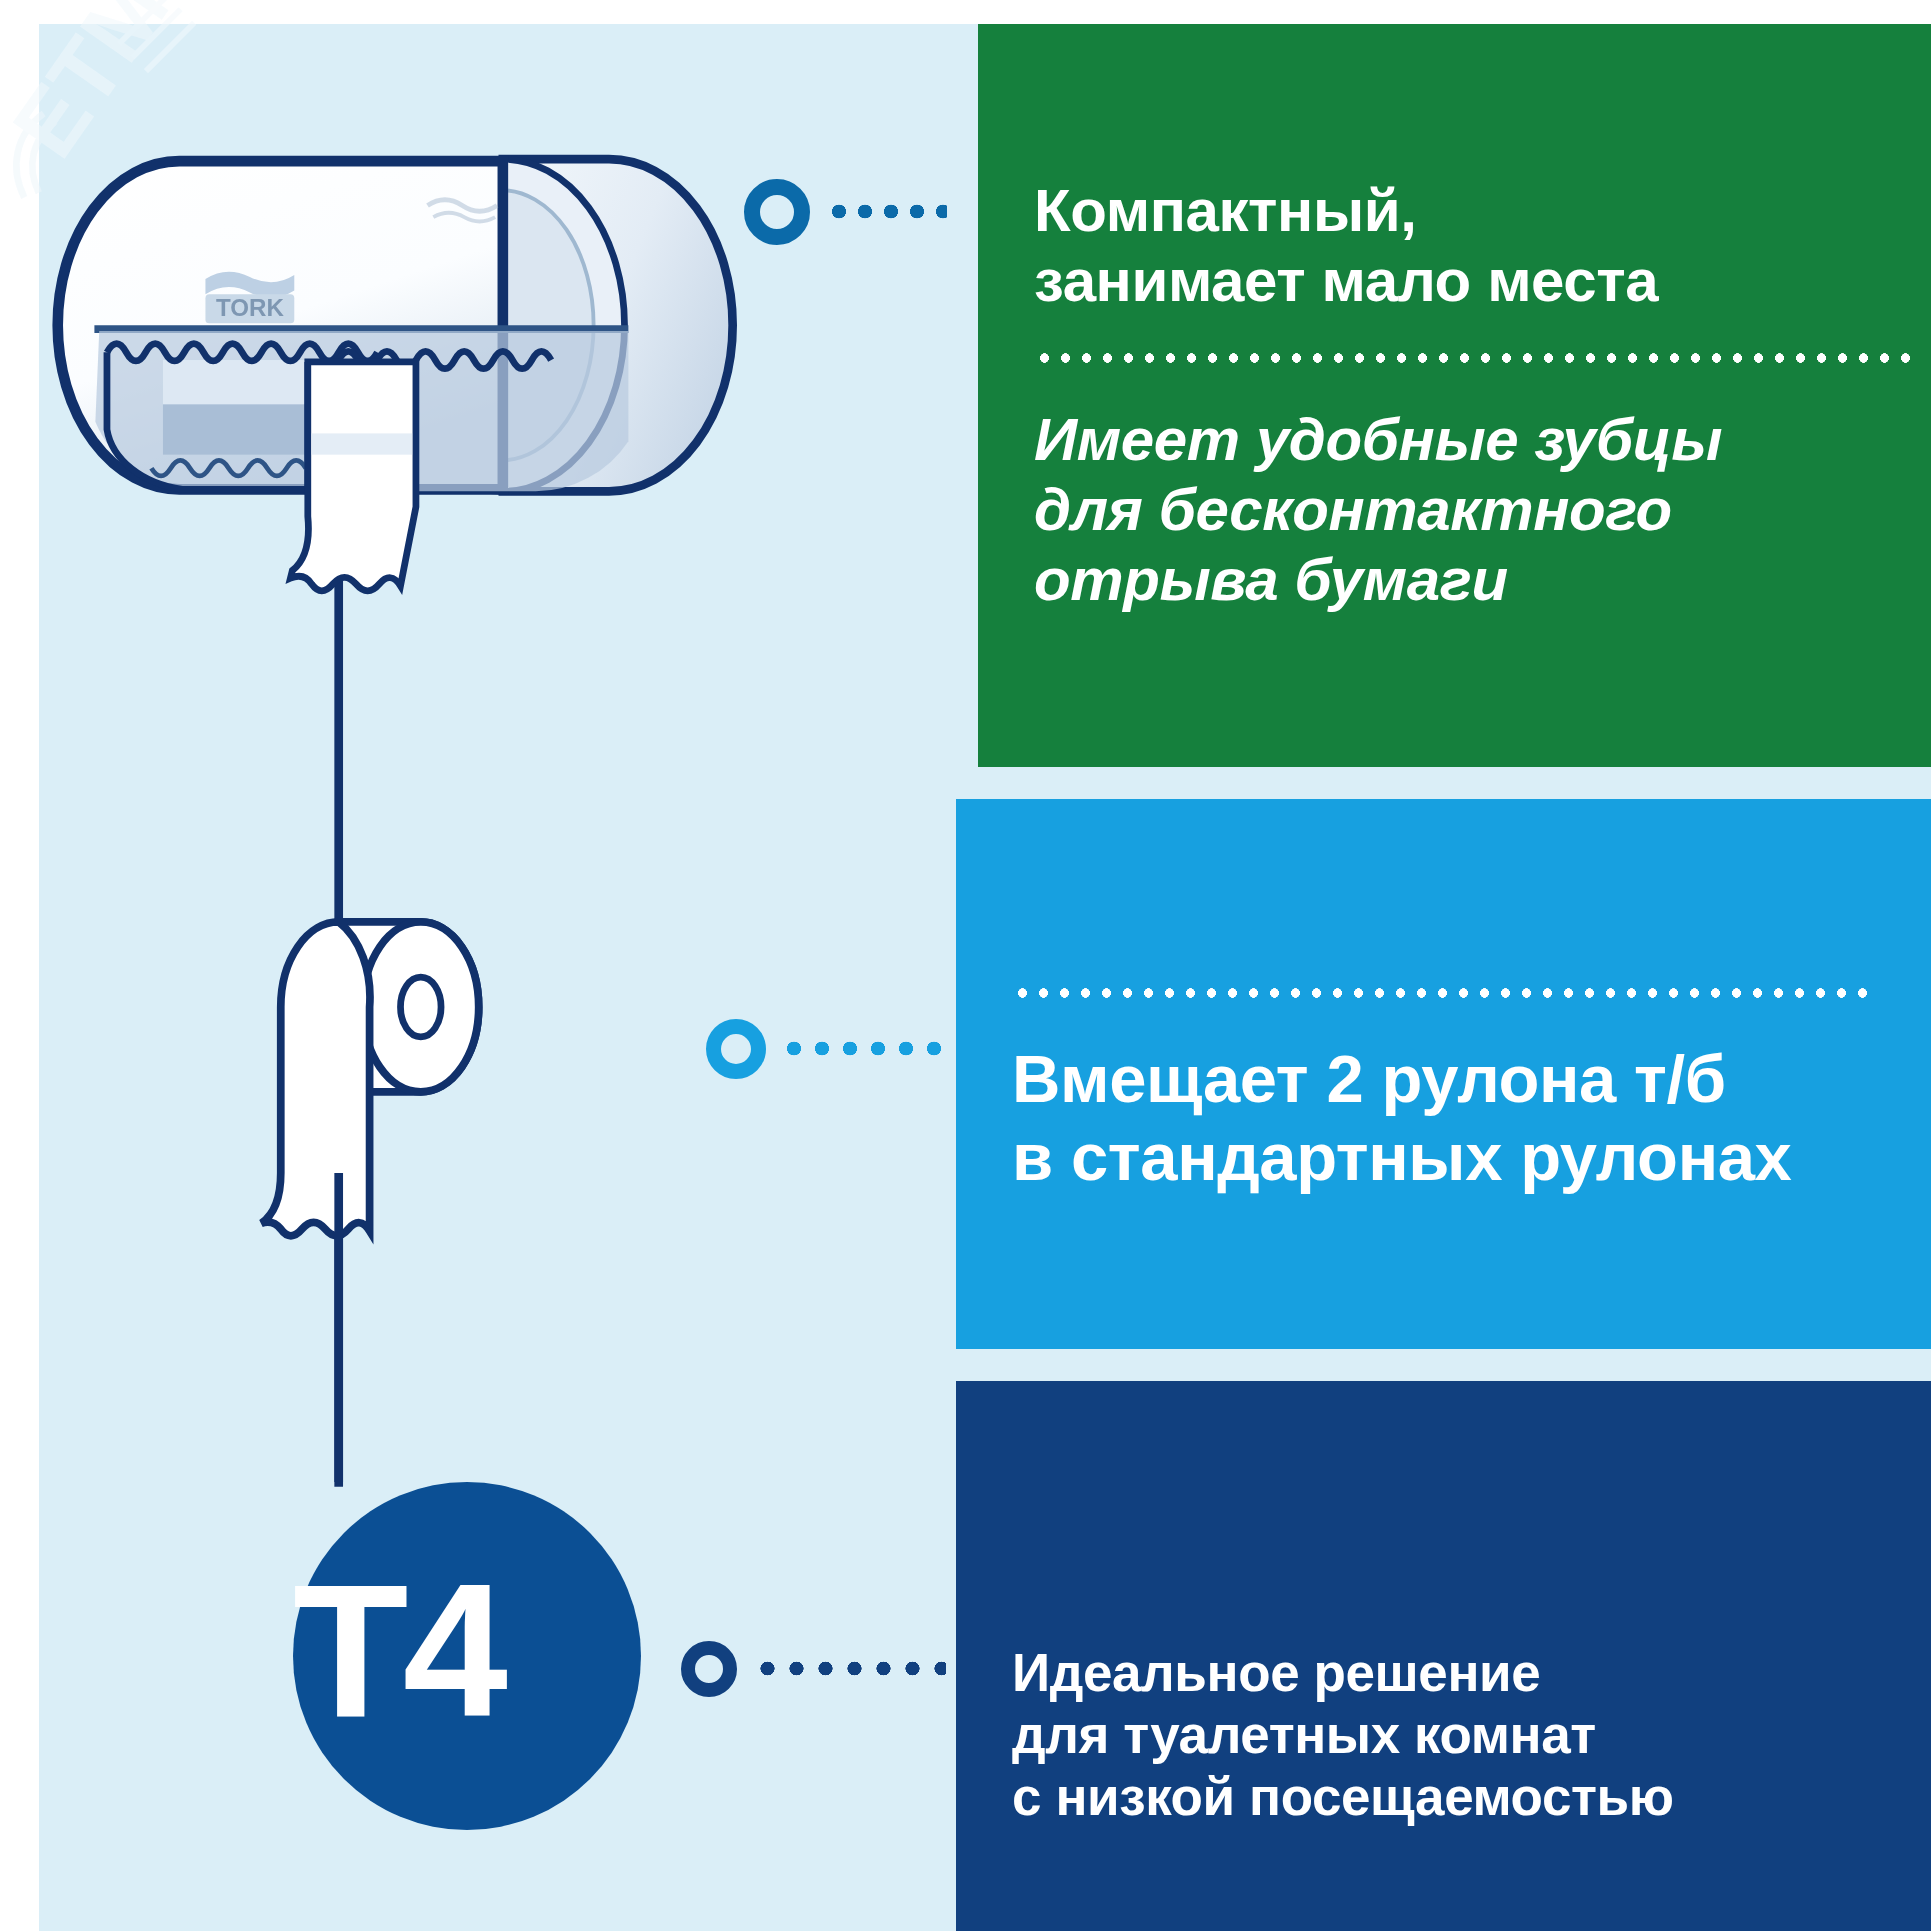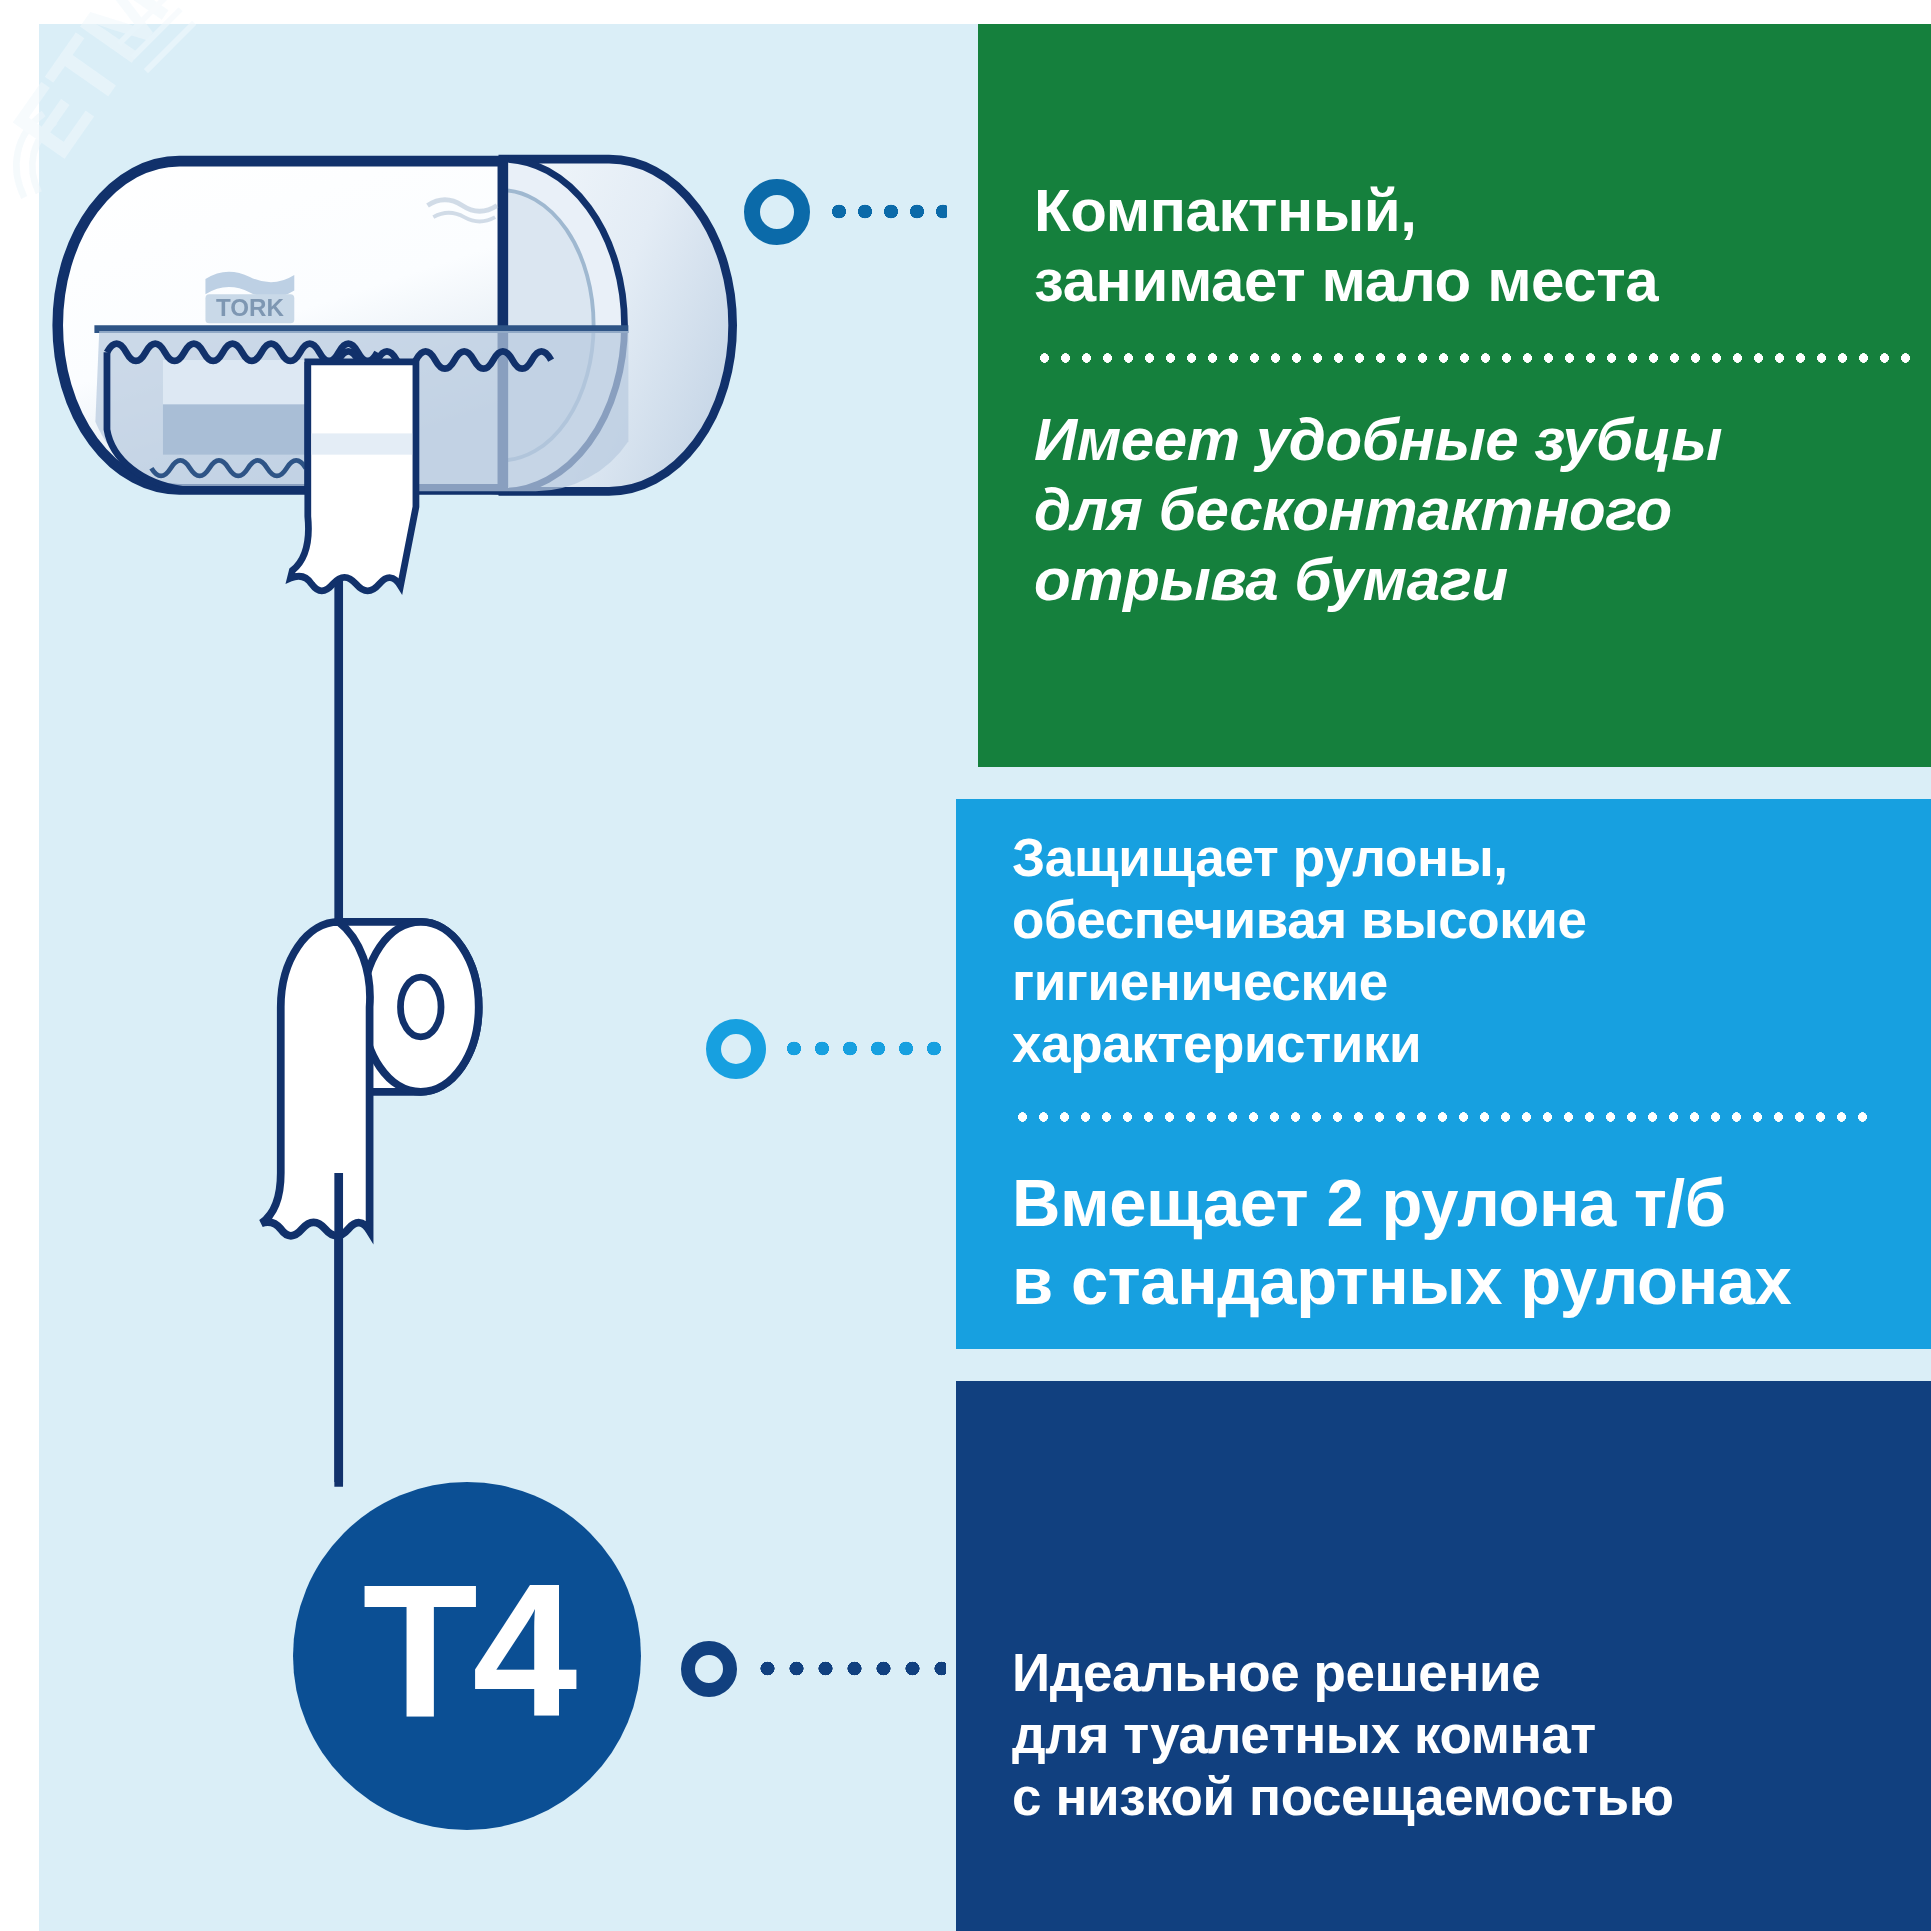--- a/index.html
+++ b/index.html
@@ -141,21 +141,21 @@
   .badge {
     position: absolute;
     left: 244px;
     top: 1458px;
     width: 348px;
     height: 348px;
     border-radius: 50%;
     background: #0b4f94;
     display: flex;
     align-items: center;
-    justify-content: center;
+    justify-content: flex-start;
   }
   .badge-label {
     color: #ffffff;
     font-size: 189px;
     font-weight: bold;
     letter-spacing: -5.8px;
     line-height: 1;
     transform: translateY(-5.8px);
   }
 </style>
@@ -269,24 +269,20 @@
   <div class="panel panel-1">
     <div class="panel-text p1-a">Компактный,
 занимает мало места</div>
     <div class="divider"></div>
     <div class="panel-text p1-b">Имеет удобные зубцы
 для бесконтактного
 отрыва бумаги</div>
   </div>
 
   <div class="panel panel-2">
-    <div class="panel-text p2-a">Защищает рулоны,
-обеспечивая высокие
-гигиенические
-характеристики</div>
     <div class="divider"></div>
     <div class="panel-text p2-b">Вмещает 2 рулона т/б
 в стандартных рулонах</div>
   </div>
 
   <div class="panel panel-3">
     <div class="panel-text p3-a">Идеальное решение
 для туалетных комнат
 с низкой посещаемостью</div>
   </div>

